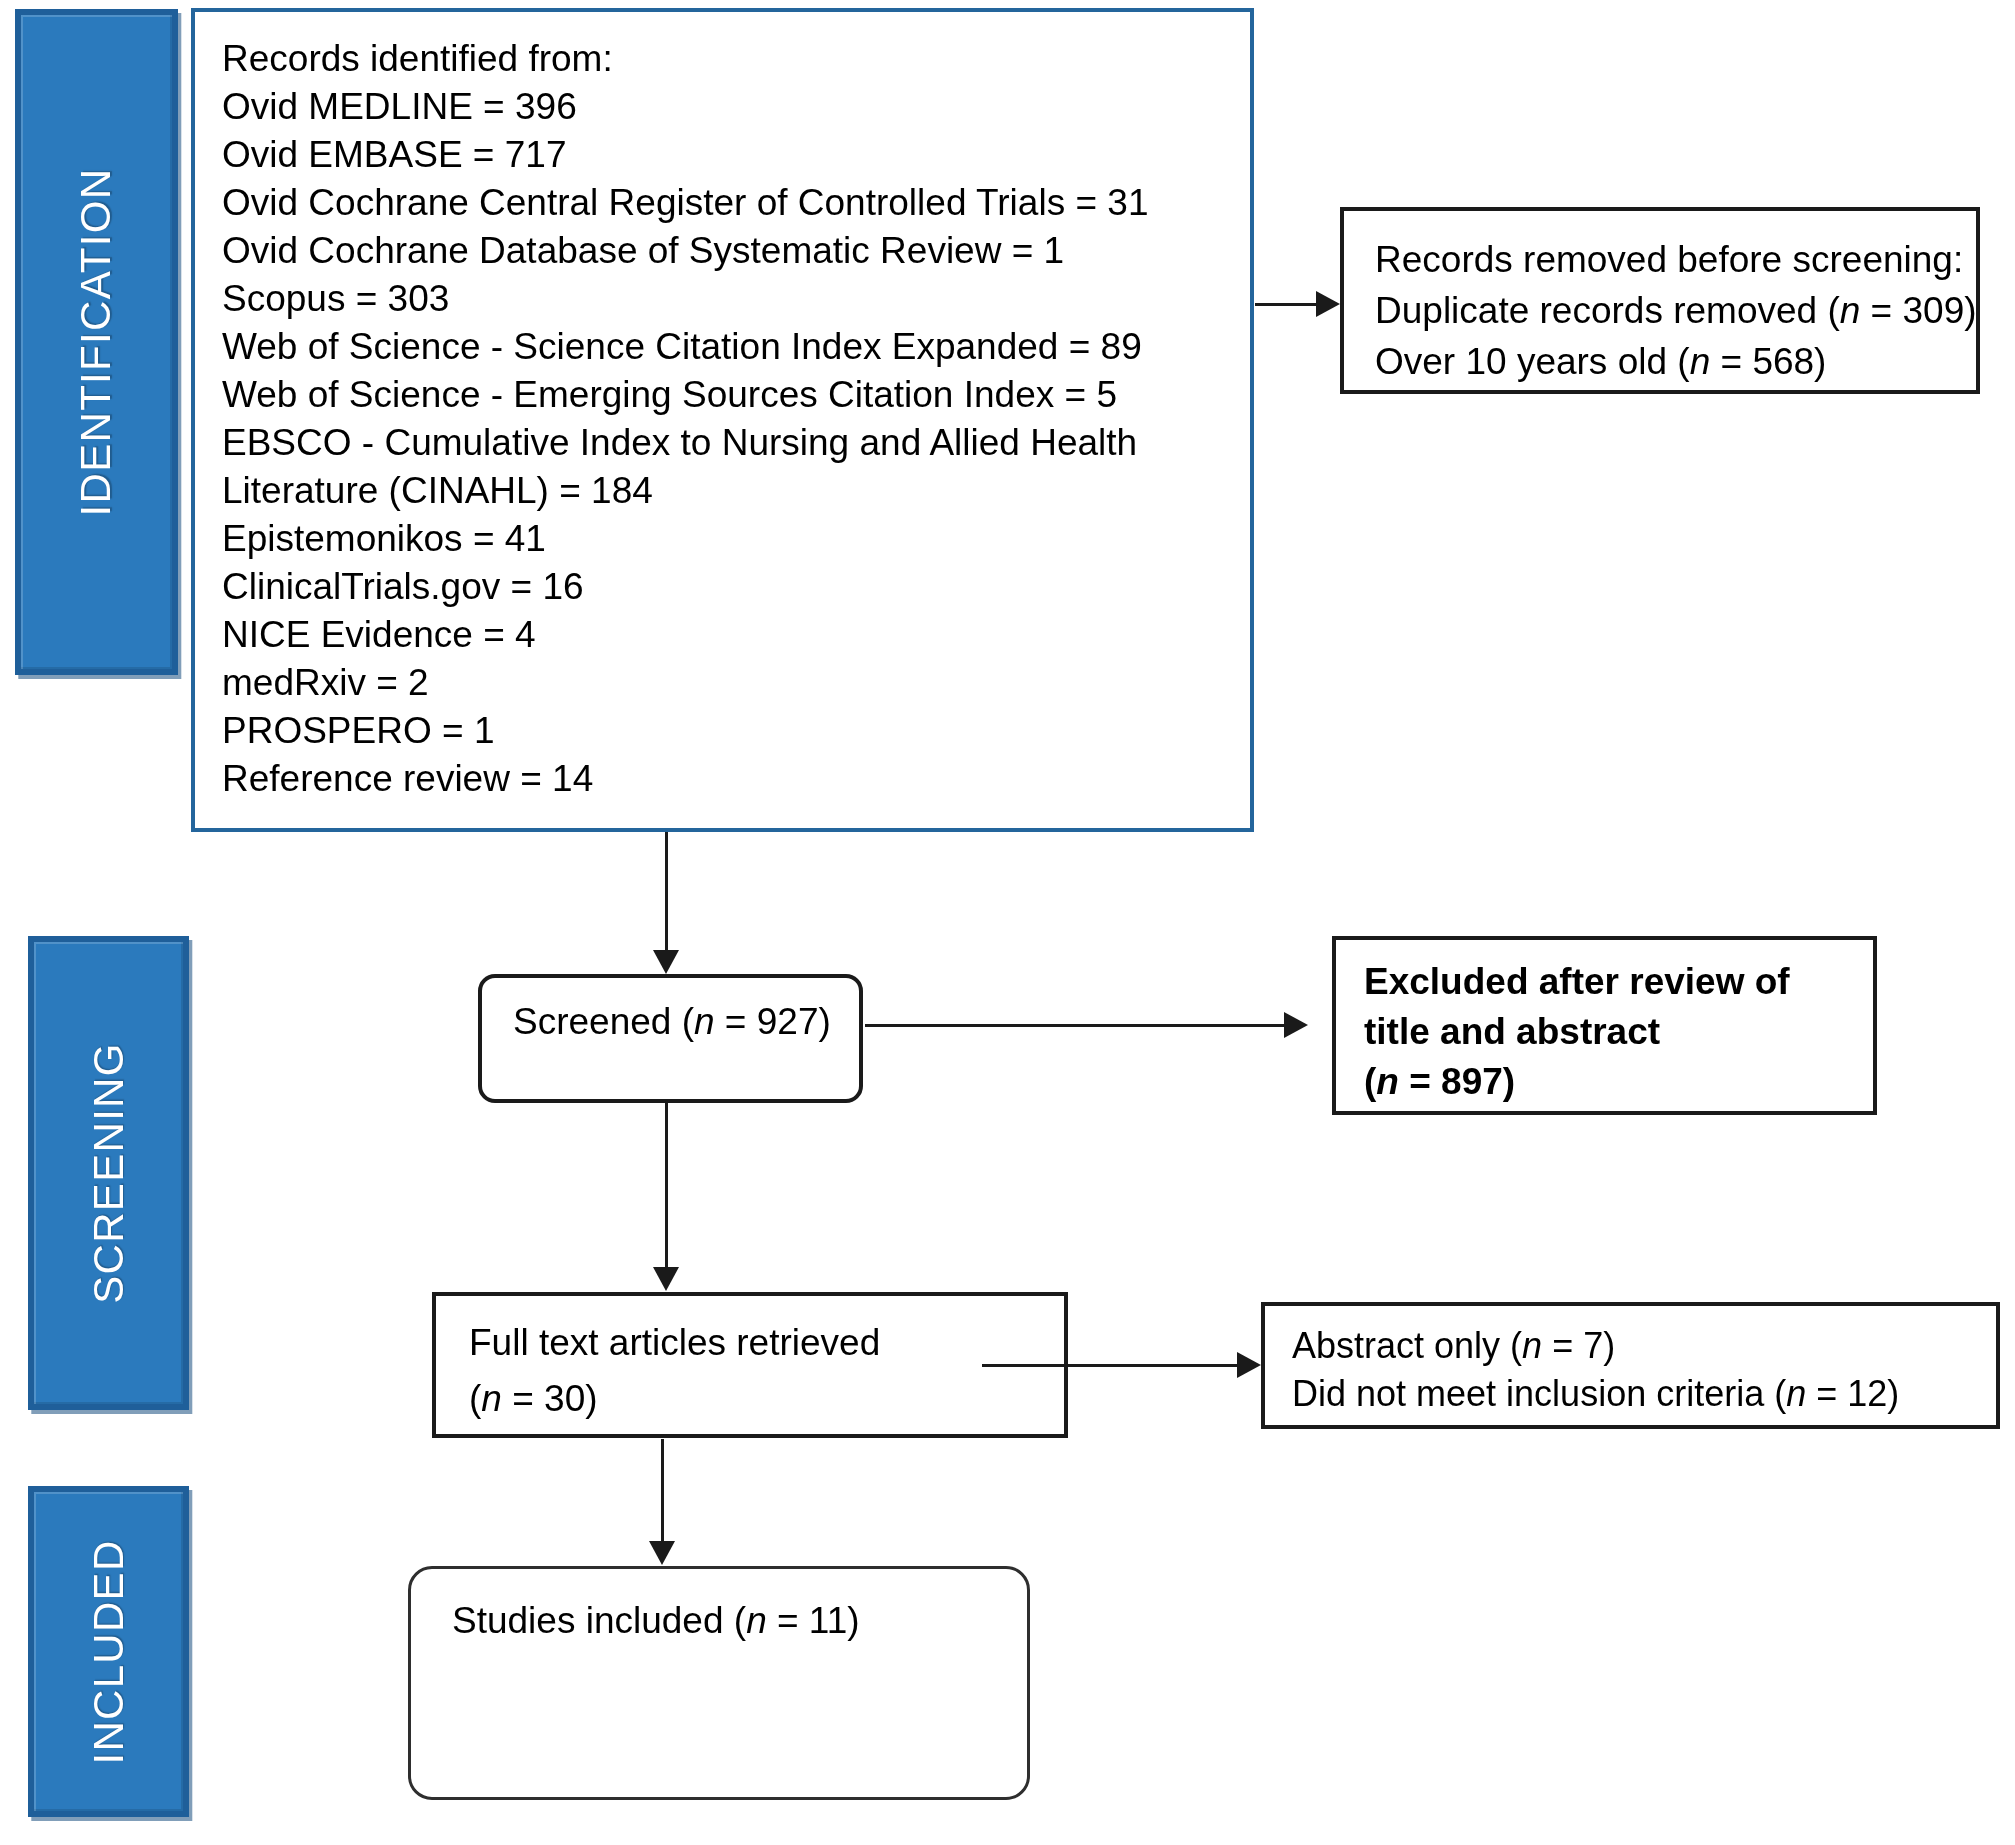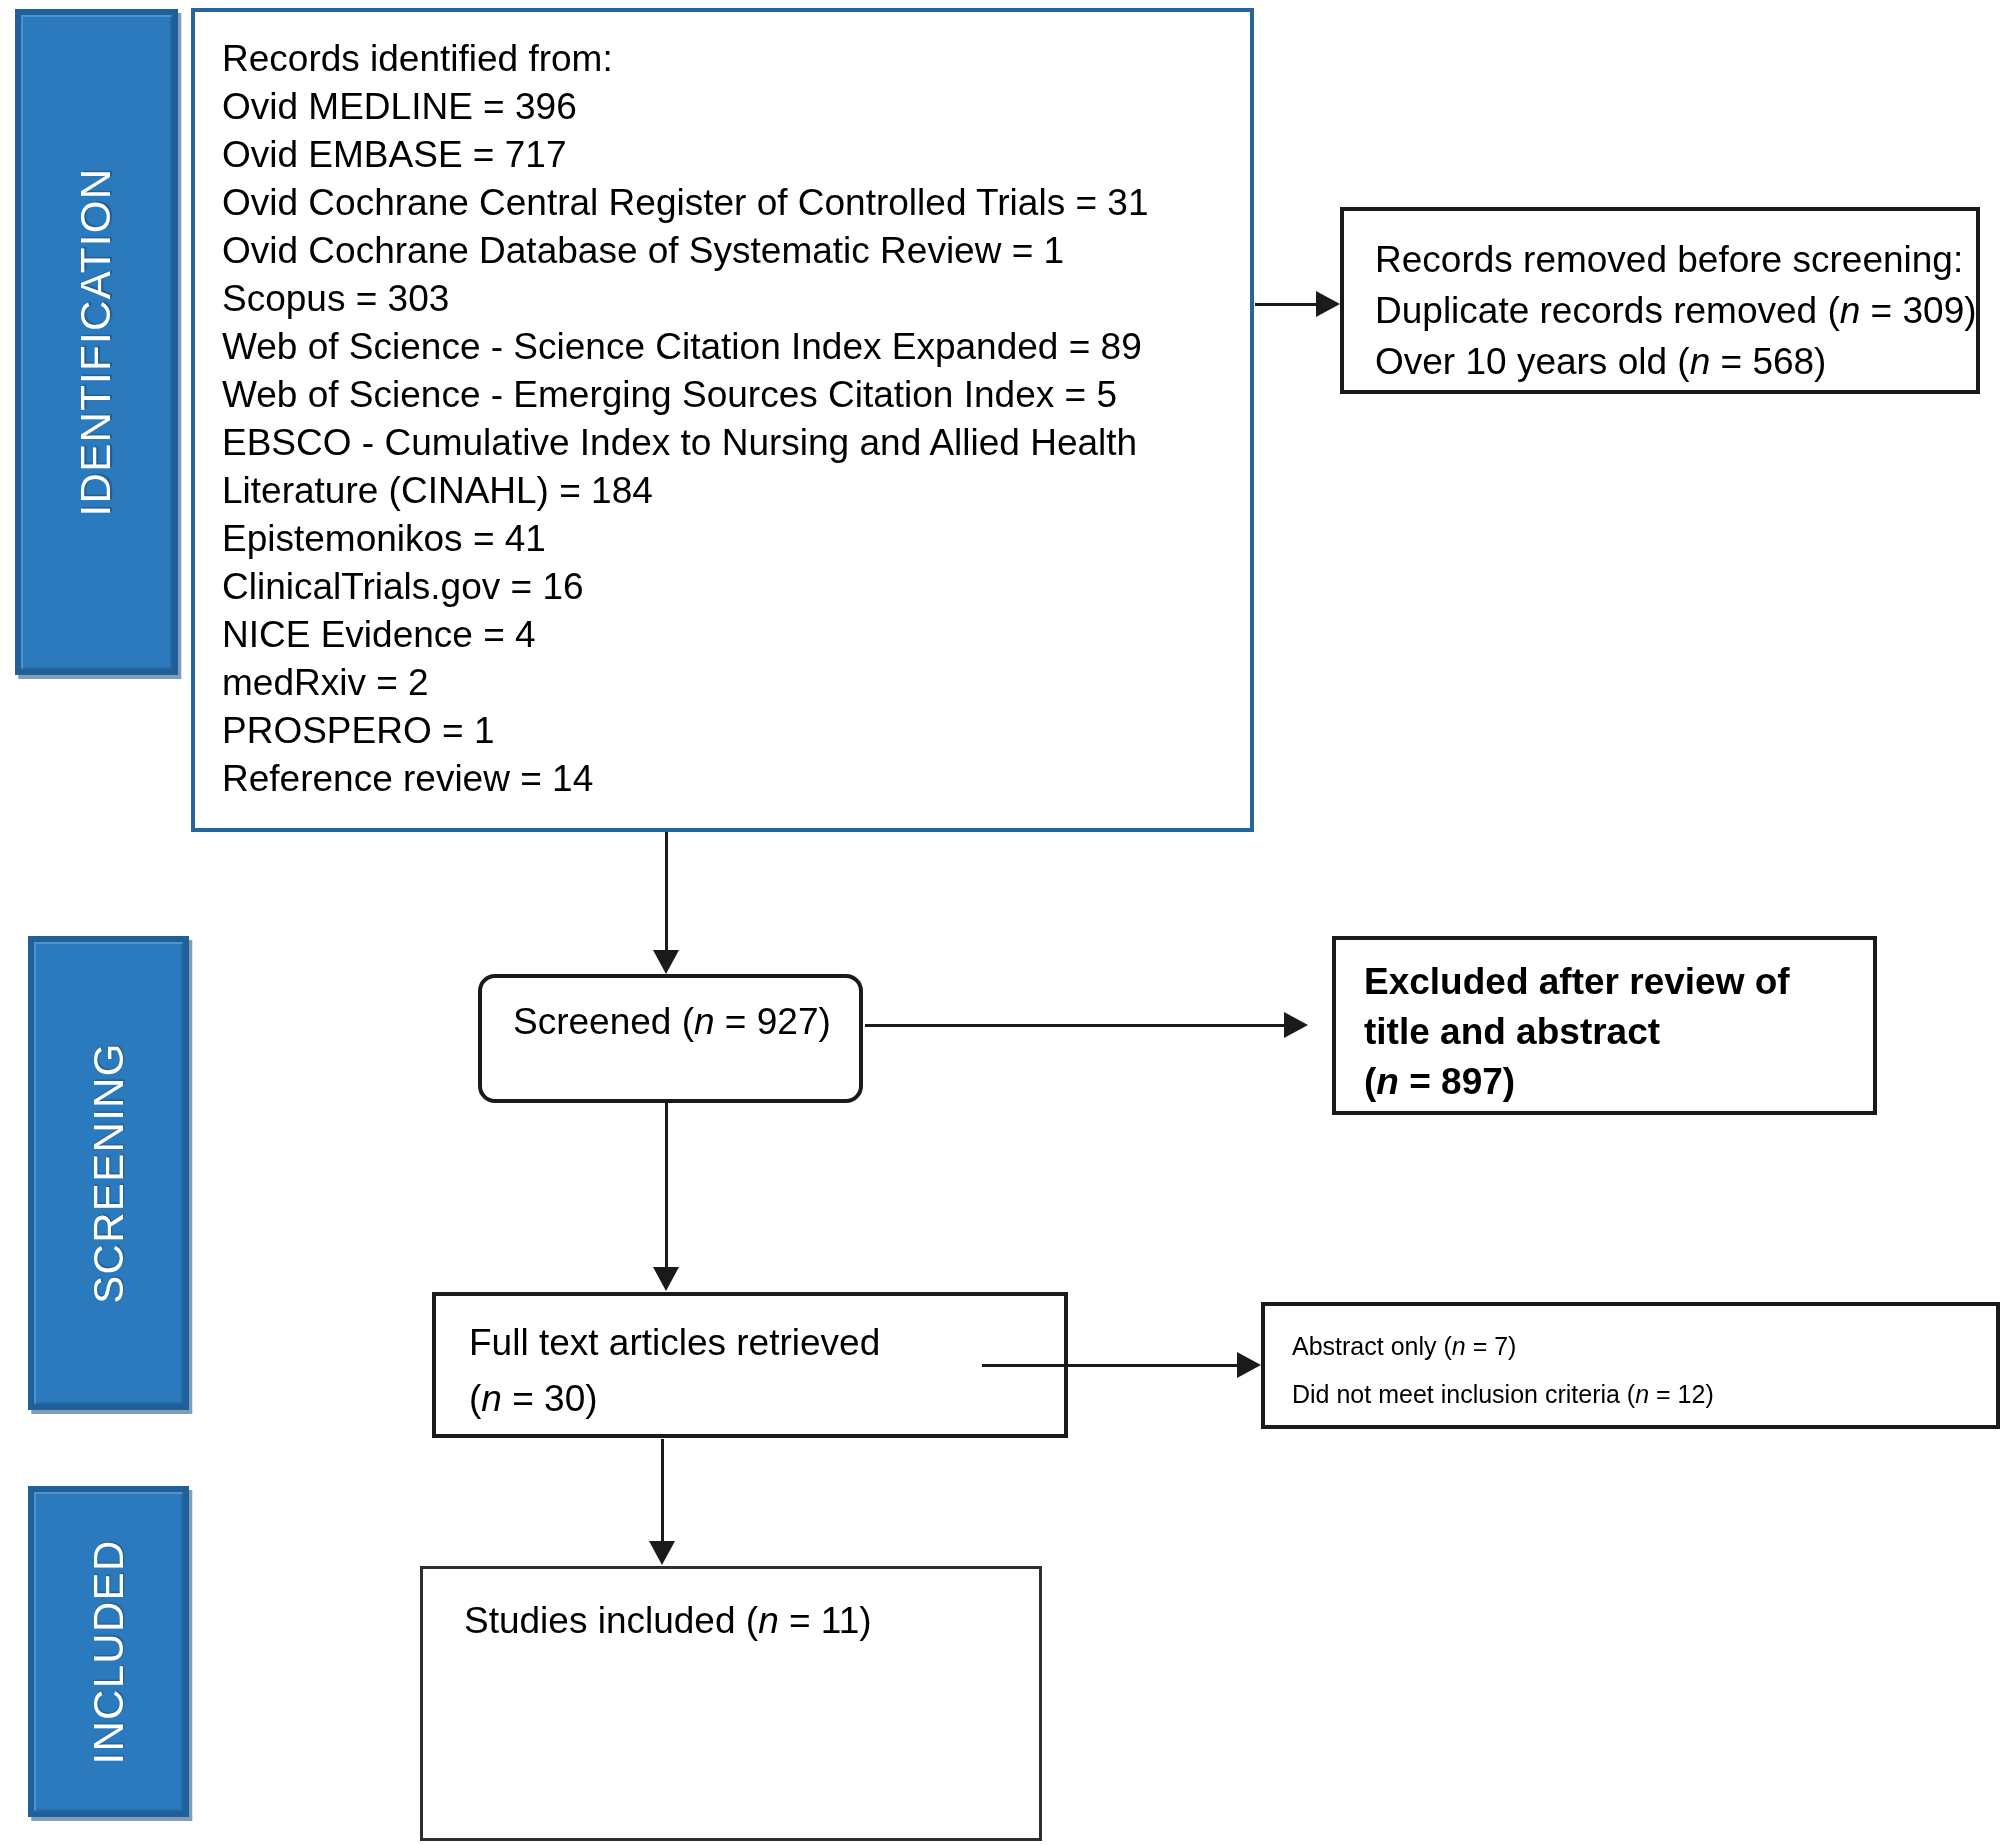--- a/index.html
+++ b/index.html
@@ -80,27 +80,28 @@
 
   #box-fulltext {
     left: 432px; top: 1292px; width: 636px; height: 146px;
     padding: 19px 6.7px 0 33px;
     font-size: 37px; line-height: 56px;
   }
 
   #box-abstract {
     left: 1261px; top: 1302px; width: 739px; height: 127px;
     padding: 16px 6.7px 0 27px;
-    font-size: 25px; line-height: 48px;
+    font-size: 36px; line-height: 48px;
   }
 
   #box-studies {
-    left: 420px; top: 1566px; width: 622px; height: 275px;
+    left: 408px; top: 1566px; width: 622px; height: 234px;
     padding: 31px 6.7px 0 41px;
     font-size: 37px;
+    border-radius: 24px;
   }
 
   .tline { white-space: nowrap; }
   .nvar  { font-style: italic; }
 
   
   .aline {
     position: absolute;
     background: #1a1a1a;
   }

